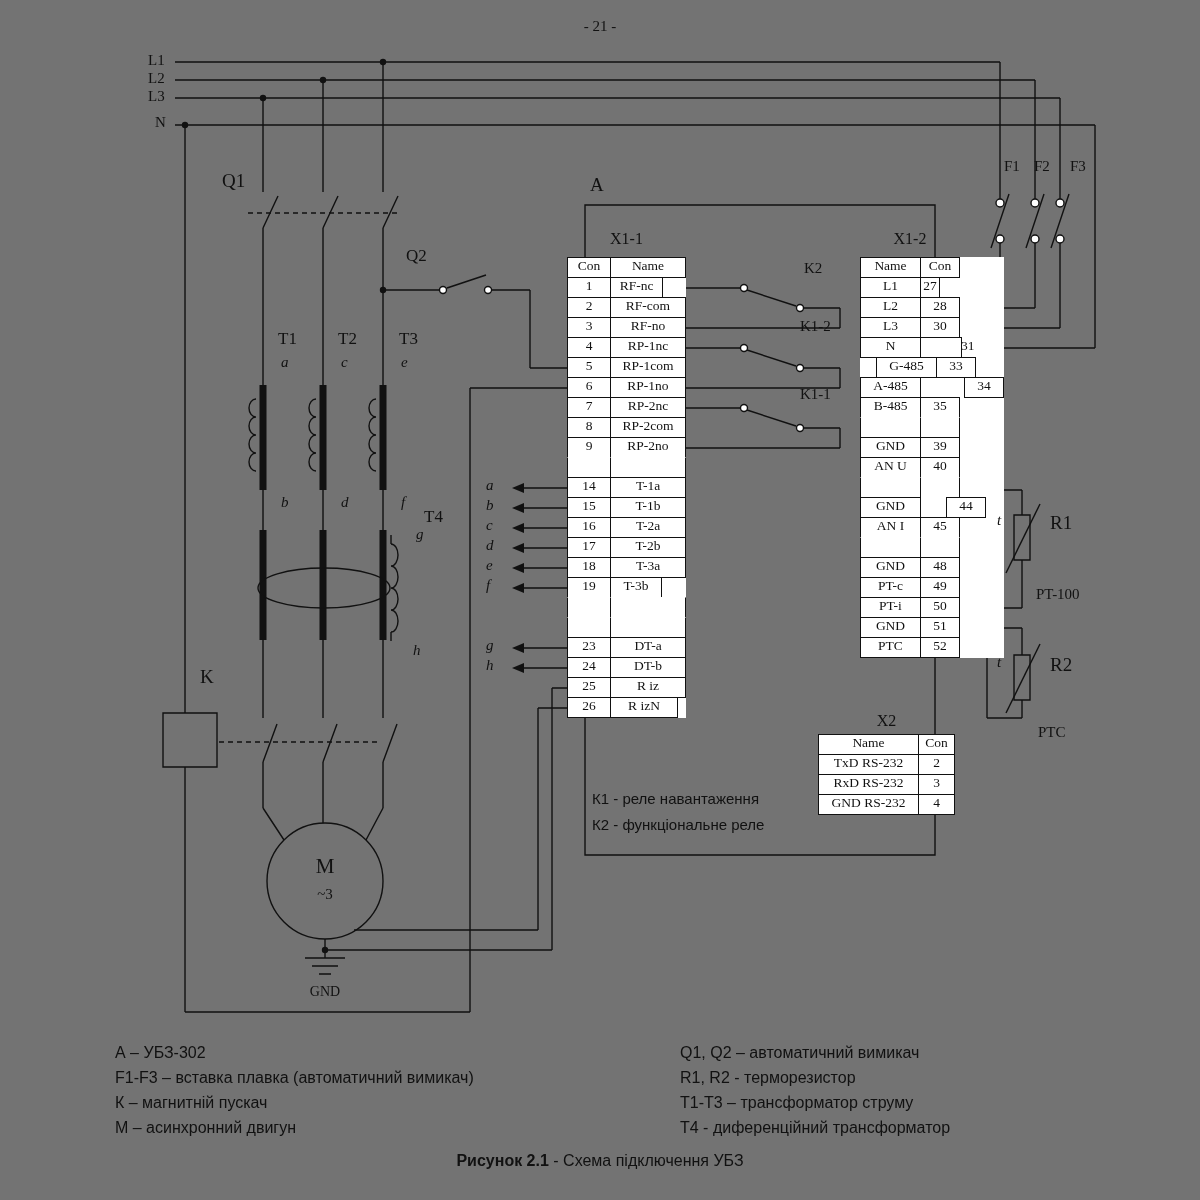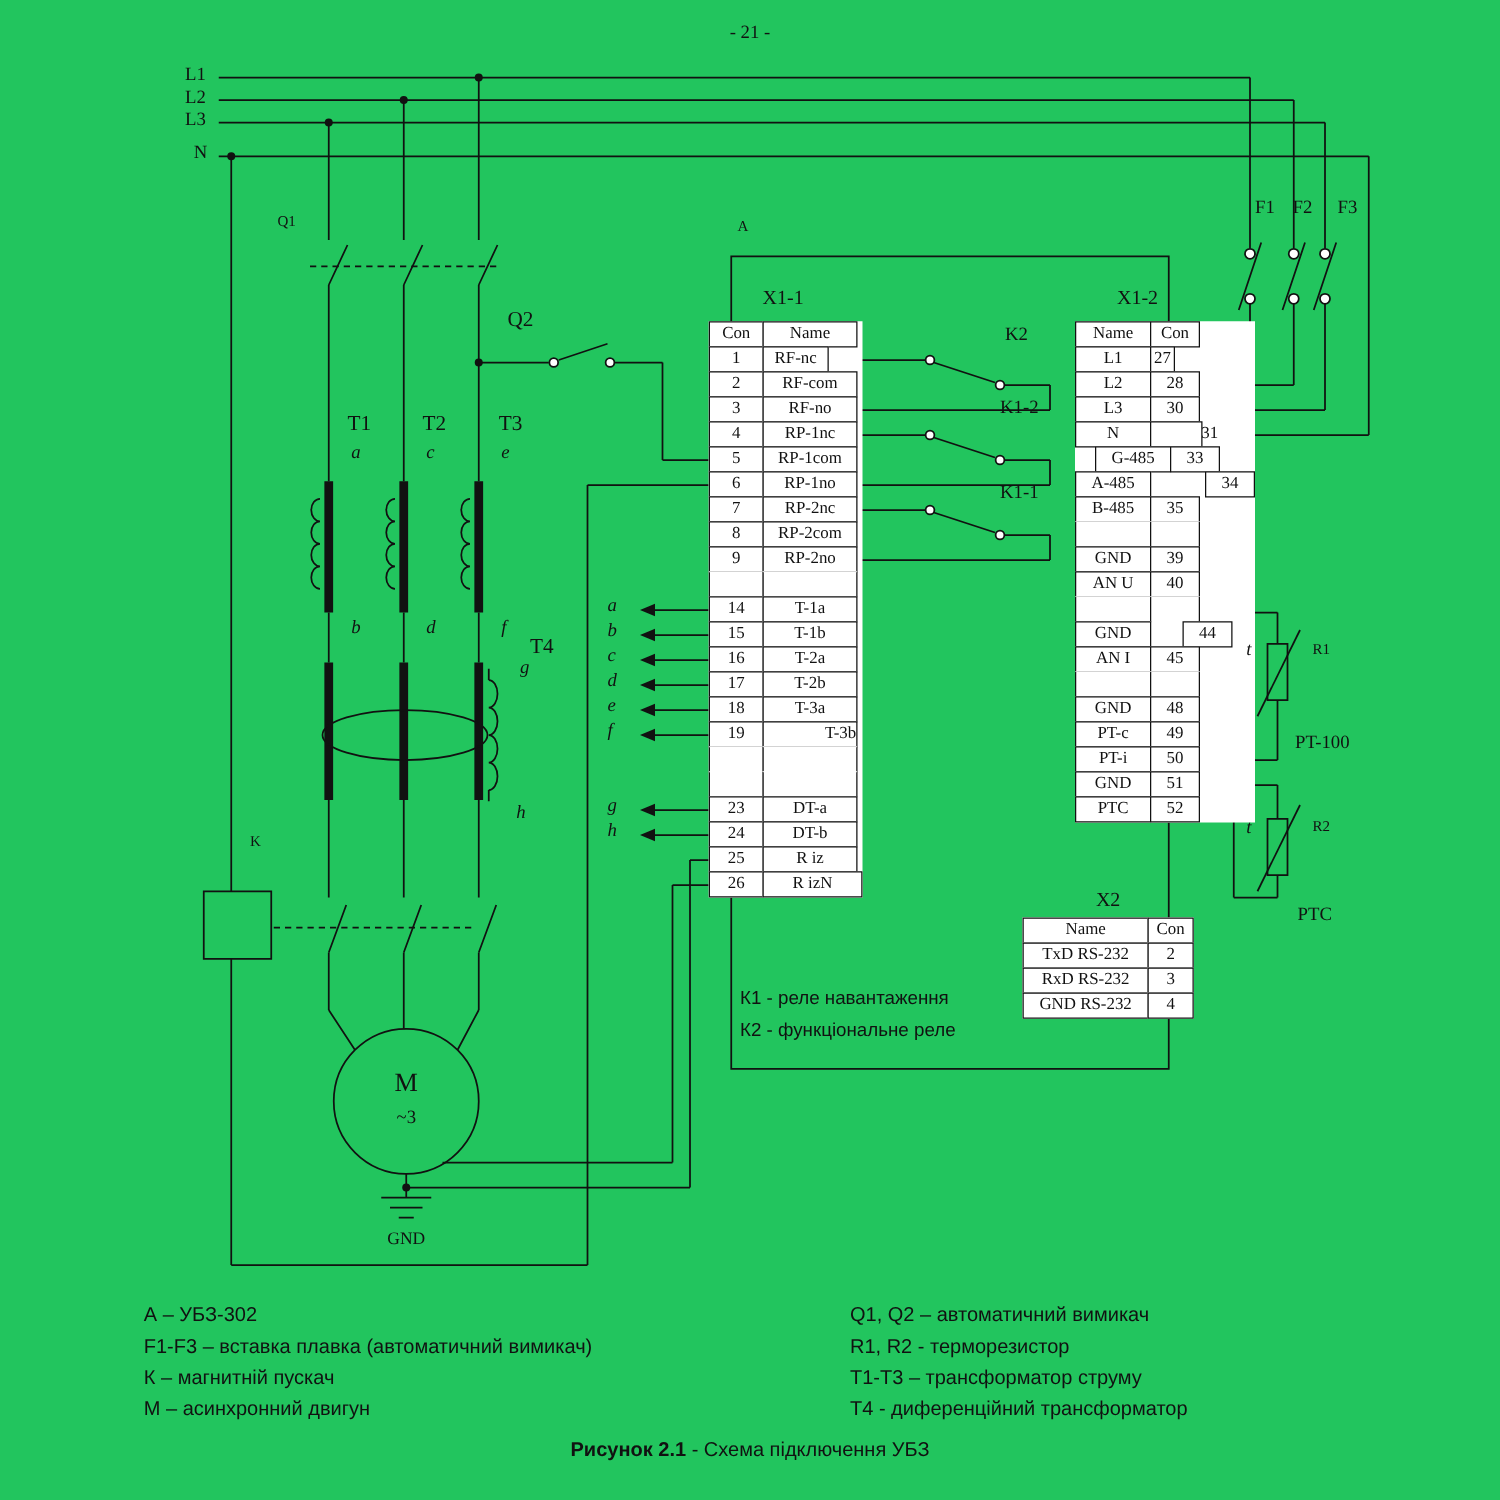--- a/index.html
+++ b/index.html
@@ -1,20 +1,20 @@
 <!DOCTYPE html>
 <html><head>
 <meta charset="utf-8">
 <style>
   html,body{margin:0;padding:0;background:#fff}
-  #page{position:relative;width:1200px;height:1200px;background:#22c55e;font-family:"Liberation Serif",serif;color:#111;overflow:hidden}
+  #page{position:relative;width:1200px;height:1200px;background:#737373;font-family:"Liberation Serif",serif;color:#111;overflow:hidden}
   #wires{position:absolute;left:0;top:0;z-index:0}
   .lbl{position:absolute;z-index:2;font:17px "Liberation Serif",serif;color:#111;white-space:nowrap}
   .small{font-size:15px}
-  .big{font-size:12px}
+  .big{font-size:19px}
   .it{font-style:italic;font-size:15px}
   .sans{font-family:"Liberation Sans",sans-serif;font-size:16px}
   .center{text-align:center}
   .pagenum{left:0;right:0;text-align:center;font-size:15px}
   .ctable{position:absolute;z-index:1;background:#fff}
   .trow{display:flex}
   .trow + .trow{margin-top:-1px}
   .tcell{box-sizing:border-box;height:21px;line-height:19px;border:1px solid #111;text-align:center;background:#fff;font:13.5px "Liberation Serif",serif}
   .tcell + .tcell{margin-left:-1px}
   .trow.blank .tcell{border-top-color:transparent;border-bottom-color:transparent}
@@ -281,21 +281,21 @@
       <div class="trow">
         <div class="tcell" style="width: 44px;">17</div>
         <div class="tcell" style="width: 76px;">T-2b</div>
       </div>
       <div class="trow">
         <div class="tcell" style="width: 44px;">18</div>
         <div class="tcell" style="width: 76px;">T-3a</div>
       </div>
       <div class="trow">
         <div class="tcell" style="width: 44px;">19</div>
-        <div class="tcell" style="width: 76px; text-align: right;">T-3b</div>
+        <div class="tcell" style="width: 52px;">T-3b</div>
       </div>
       <div class="trow blank">
         <div class="tcell" style="width: 44px;"></div>
         <div class="tcell" style="width: 76px;"></div>
       </div>
       <div class="trow blank">
         <div class="tcell" style="width: 44px;"></div>
         <div class="tcell" style="width: 76px;"></div>
       </div>
       <div class="trow">
@@ -305,21 +305,21 @@
       <div class="trow">
         <div class="tcell" style="width: 44px;">24</div>
         <div class="tcell" style="width: 76px;">DT-b</div>
       </div>
       <div class="trow">
         <div class="tcell" style="width: 44px;">25</div>
         <div class="tcell" style="width: 76px;">R iz</div>
       </div>
       <div class="trow">
         <div class="tcell" style="width: 44px;">26</div>
-        <div class="tcell" style="width: 80px;">R izN</div>
+        <div class="tcell" style="width: 68px;">R izN</div>
       </div>
     </div>
 
 <div class="ttitle" style="left:860px;top:230px;width:100px">X1-2</div>
 <div class="ctable" style="left:860px;top:257px">
       <div class="trow head">
         <div class="tcell" style="width: 61px;">Name</div>
         <div class="tcell" style="width: 40px;">Con</div>
       </div>
       <div class="trow">

